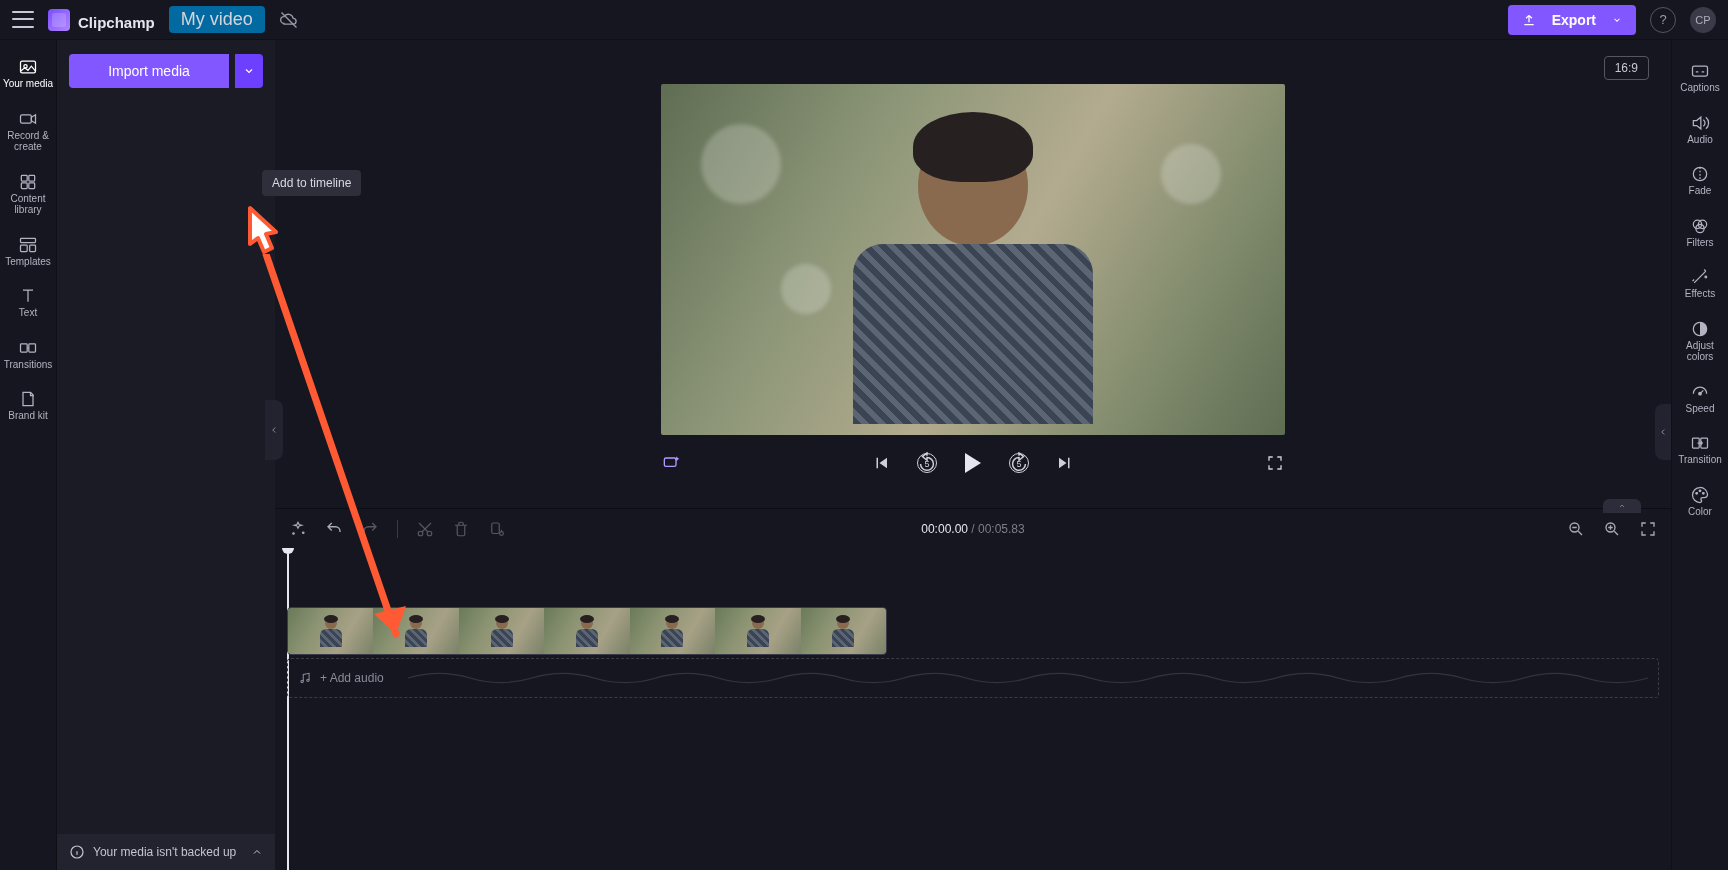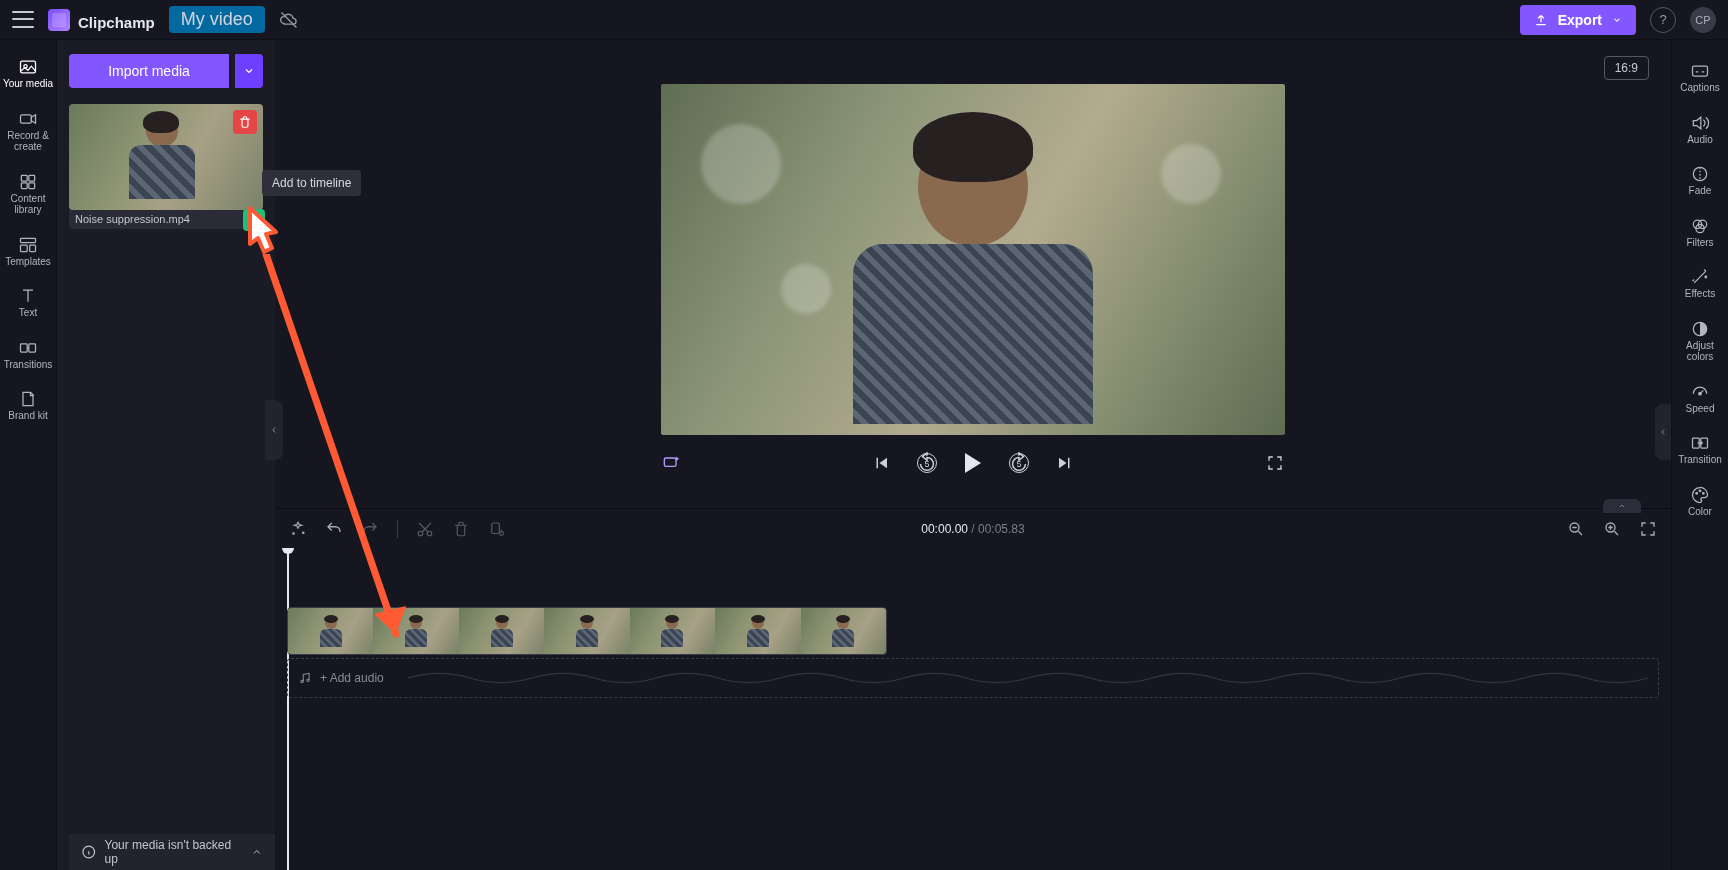--- a/index.html
+++ b/index.html
@@ -22,21 +22,21 @@
 
   
   .titlebar{height:40px;background:var(--bg);display:flex;align-items:center;padding:0 12px;gap:14px;border-bottom:1px solid #0f0f16;}
   .hamburger{width:22px;height:22px;display:flex;flex-direction:column;justify-content:space-around;cursor:pointer;}
   .hamburger span{height:2px;background:#c8c8d6;border-radius:1px;}
   .brand{display:flex;align-items:flex-end;gap:8px;font-weight:600;font-size:15px;color:#e5e5ee;}
   .brand-logo{width:22px;height:22px;border-radius:4px;background:linear-gradient(135deg,#7a4dff 0%,#b084ff 100%);position:relative;}
   .brand-logo::after{content:"";position:absolute;inset:4px;border-radius:2px;background:rgba(255,255,255,.18);}
   .title-chip{padding:3px 12px;background:#0369a1;border-radius:4px;font-size:18px;color:#d4d4dc;}
   .title-spacer{flex:1;}
-  .export-btn{display:flex;align-items:center;gap:10px;background:var(--accent);padding:7px 14px;border-radius:4px;font-size:14px;font-weight:600;color:#fff;cursor:pointer;}
+  .export-btn{display:flex;align-items:center;gap:16px;background:var(--accent);padding:7px 14px;border-radius:4px;font-size:14px;font-weight:600;color:#fff;cursor:pointer;}
   .icon-circle{width:26px;height:26px;border-radius:50%;border:1.5px solid #555564;display:flex;align-items:center;justify-content:center;color:#9a9aaa;font-size:13px;cursor:pointer;}
   .avatar{width:26px;height:26px;border-radius:50%;background:#3a3a48;display:flex;align-items:center;justify-content:center;font-size:11px;color:#aeaeba;}
 
   
   .app{display:flex;height:830px;}
   .leftnav{width:57px;background:var(--bg);border-right:1px solid #0f0f16;display:flex;flex-direction:column;align-items:center;padding-top:8px;}
   .navitem{width:100%;padding:8px 0 10px;text-align:center;font-size:10px;color:#b3b3c2;cursor:pointer;line-height:1.15;position:relative;}
   .navitem.active{color:#fff;}
   .navitem .nav-ic{height:22px;display:flex;align-items:center;justify-content:center;}
   .navitem svg{stroke:#b3b3c2;fill:none;stroke-width:1.5;}
@@ -50,21 +50,21 @@
   .thumb-img{width:100%;height:106px;border-radius:4px;background:linear-gradient(120deg,#6a7a5a 0%,#8b9372 35%,#a7a186 60%,#7a8268 100%);position:relative;overflow:hidden;}
   .man{position:absolute;left:48%;top:10%;transform:translateX(-50%);width:66px;height:86px;}
   .man .head{width:32px;height:32px;border-radius:50%;background:#8a6a4e;margin:0 auto;}
   .man .hair{position:absolute;top:-4px;left:14px;width:36px;height:22px;border-radius:50% 50% 40% 40%;background:#262020;}
   .man .body{width:66px;height:54px;background:repeating-linear-gradient(45deg,#3b4452 0 6px,#5b6574 6px 12px);border-radius:12px 12px 0 0;margin-top:-2px;}
   .trash{position:absolute;top:6px;right:6px;width:24px;height:24px;border-radius:4px;background:var(--red);display:flex;align-items:center;justify-content:center;cursor:pointer;}
   .addbtn{position:absolute;bottom:-2px;right:-2px;width:22px;height:22px;border-radius:4px;background:var(--green);display:flex;align-items:center;justify-content:center;cursor:pointer;color:#fff;font-weight:700;}
   .thumb-label{background:#2b2b38;color:#c5c5d0;font-size:11px;padding:4px 6px;border-radius:0 0 4px 4px;margin-top:-1px;}
   .tooltip{position:absolute;left:205px;top:130px;background:#2f2f3c;color:#d8d8e0;padding:6px 10px;border-radius:4px;font-size:12px;white-space:nowrap;z-index:20;}
 
-  .mediapanel .backup-bar{position:absolute;left:12px;right:0;bottom:0;height:36px;background:#232330;display:flex;align-items:center;gap:8px;padding:0 12px;font-size:12px;color:#c4c4d0;cursor:pointer;}
+  .mediapanel .backup-bar{position:absolute;left:0;right:0;bottom:0;height:36px;background:#232330;display:flex;align-items:center;gap:8px;padding:0 12px;font-size:12px;color:#c4c4d0;cursor:pointer;}
 
   
   .center{flex:1;display:flex;flex-direction:column;background:var(--bg);position:relative;}
   .preview-area{flex:0 0 468px;position:relative;display:flex;flex-direction:column;align-items:center;}
   .aspect-chip{position:absolute;top:16px;right:22px;border:1px solid #555564;border-radius:4px;padding:4px 10px;font-size:12px;color:#c8c8d4;cursor:pointer;}
   .video-frame{width:624px;height:351px;margin-top:44px;border-radius:2px;overflow:hidden;position:relative;background:linear-gradient(120deg,#5f6d53 0%,#8d9678 30%,#b3ab8f 55%,#808a6c 80%,#5f6d53 100%);}
   .bokeh{position:absolute;border-radius:50%;background:rgba(255,255,255,.22);filter:blur(2px);}
   .video-frame .man{left:50%;top:12%;width:240px;height:300px;}
   .video-frame .man .head{width:110px;height:120px;}
   .video-frame .man .hair{top:-14px;left:60px;width:120px;height:70px;}
@@ -228,40 +228,20 @@
   </div>
 
   <div class="mediapanel">
     <div class="import-row">
       <button class="import-btn">Import media</button>
       <div class="import-caret">
         <svg width="12" height="12" viewBox="0 0 24 24" fill="none" stroke="#fff" stroke-width="2.4">
             <path d="M6 9l6 6 6-6"></path>
           </svg>
       </div>
-    </div>
-    <div class="thumb">
-      <div class="thumb-img">
-        <div class="man">
-            <div class="hair"></div>
-            <div class="head"></div>
-            <div class="body"></div>
-          </div>
-      </div>
-      <div class="trash">
-        <svg width="14" height="14" viewBox="0 0 24 24" fill="none" stroke="#fff" stroke-width="2">
-            <path d="M4 7h16M9 7V5a2 2 0 012-2h2a2 2 0 012 2v2m-8 0v12a2 2 0 002 2h6a2 2 0 002-2V7"></path>
-          </svg>
-      </div>
-      <div class="addbtn">
-        <svg width="12" height="12" viewBox="0 0 24 24" fill="none" stroke="#fff" stroke-width="3">
-            <path d="M12 5v14M5 12h14"></path>
-          </svg>
-      </div>
-      <div class="thumb-label">Noise suppression.mp4</div>
     </div>
 
     <div class="tooltip">Add to timeline</div>
 
     <div class="backup-bar">
       <svg width="16" height="16" viewBox="0 0 24 24" fill="none" stroke="#c4c4d0" stroke-width="1.8">
           <circle cx="12" cy="12" r="9"></circle>
           <path d="M12 8v.01M12 11v5"></path>
         </svg>
       <span>Your media isn't backed up</span>

